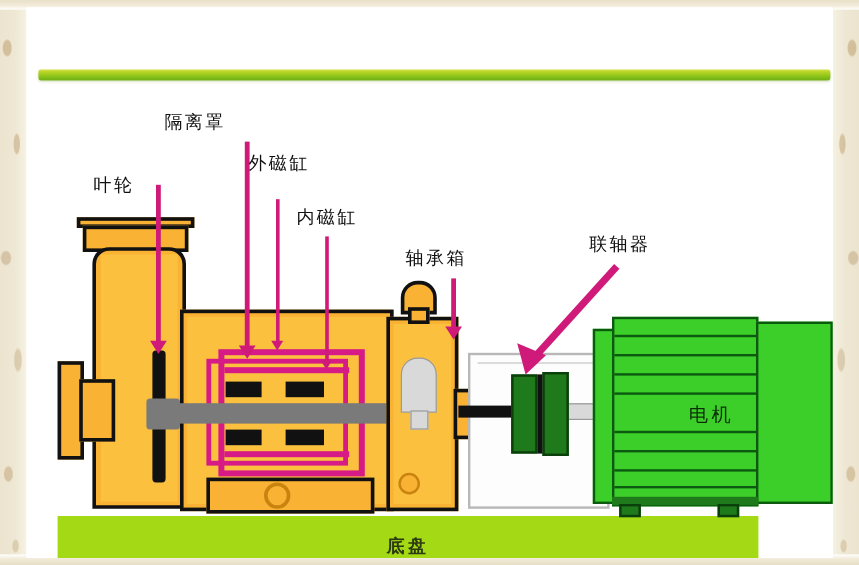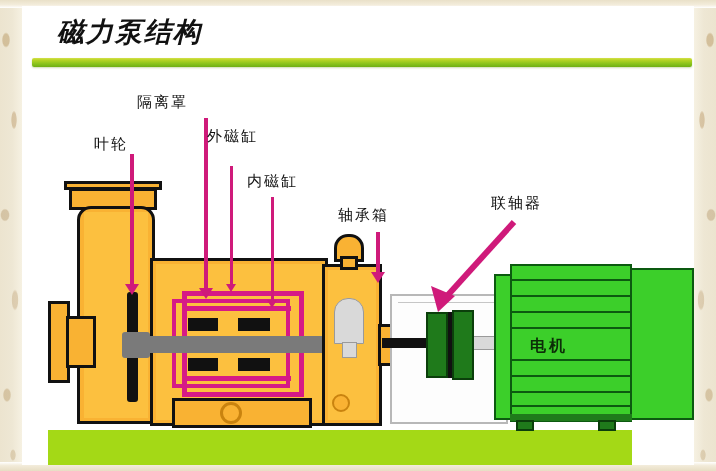--- a/index.html
+++ b/index.html
@@ -73,39 +73,39 @@
 
   .baseplate{position:absolute;background:#a4d916;}
   .base-text{
     position:absolute;text-align:center;
     font-family:"DejaVu Serif","Liberation Serif",serif;
     font-size:15px;font-weight:700;color:#2c3a10;letter-spacing:3px;
   }
   .motor-text{
     position:absolute;
     font-family:"DejaVu Serif","Liberation Serif",serif;
-    font-size:16px;font-weight:700;color:#0c2d08;letter-spacing:3px;
+    font-size:16px;font-weight:400;color:#0c2d08;letter-spacing:3px;margin-left:44px;
   }
 </style>
 </head>
 <body>
 
 <div id="root">
 
   <div class="paper-edge left"></div>
   <div class="paper-edge right"></div>
   <div class="paper-top"></div>
   <div class="paper-bottom"></div>
 
   <div class="slide">
 
-    <div class="title">磁力泵结构</div>
     <div class="title-rule"></div>
 
     <div class="baseplate" style="left:26px;top:424px;width:584px;height:35px;"></div>
+    <div class="base-text" style="left:26px;top:440px;width:584px;">底盘</div>
 
     <div class="blk ora" style="left:42px;top:175px;width:98px;height:9px;"></div>
     <div class="blk ora" style="left:47px;top:182px;width:88px;height:22px;"></div>
 
     <div class="blk ora" style="left:55px;top:200px;width:78px;height:218px;border-radius:14px 14px 0 0;"></div>
     <div class="blk ora2" style="left:62px;top:206px;width:64px;height:206px;"></div>
 
     <div class="blk ora" style="left:26px;top:295px;width:22px;height:82px;"></div>
     <div class="blk ora" style="left:44px;top:310px;width:30px;height:52px;"></div>
 
@@ -161,21 +161,21 @@
     <div class="blk" style="left:490px;top:369px;width:118px;height:2px;background:#0c5a10;"></div>
     <div class="blk" style="left:490px;top:385px;width:118px;height:2px;background:#0c5a10;"></div>
     <div class="blk" style="left:490px;top:399px;width:118px;height:2px;background:#0c5a10;"></div>
     <div class="blk" style="left:488px;top:408px;width:122px;height:7px;background:#1f7a1b;"></div>
 
     <div class="motor-text" style="left:508px;top:330px;">电机</div>
 
     <div class="blk grn-d" style="left:494px;top:414px;width:18px;height:11px;"></div>
     <div class="blk grn-d" style="left:576px;top:414px;width:18px;height:11px;"></div>
 
-    <div class="lbl" style="left:56px;top:129px;margin-left:16px;">叶轮</div>
+    <div class="lbl" style="left:56px;top:139px;">叶轮</div>
     <div class="arrow-v" style="left:108px;top:148px;height:132px;"></div>
     <div class="arrow-head" style="left:103px;top:278px;"></div>
 
     <div class="lbl" style="left:115px;top:87px;">隔离罩</div>
     <div class="arrow-v" style="left:182px;top:112px;height:172px;"></div>
     <div class="arrow-head" style="left:177px;top:282px;"></div>
 
     <div class="lbl" style="left:185px;top:121px;">外磁缸</div>
     <div class="arrow-v thin" style="left:208px;top:160px;height:120px;"></div>
     <div class="arrow-head sm" style="left:204px;top:278px;"></div>

